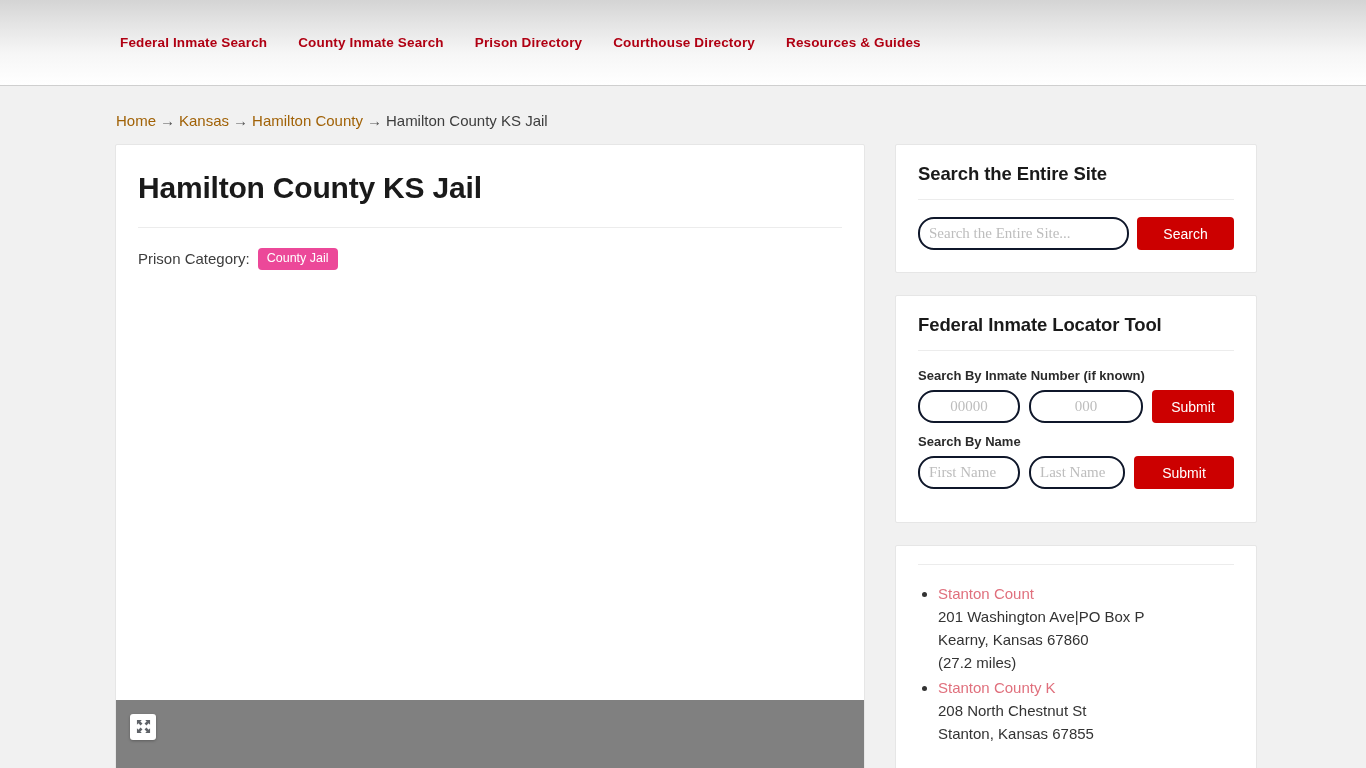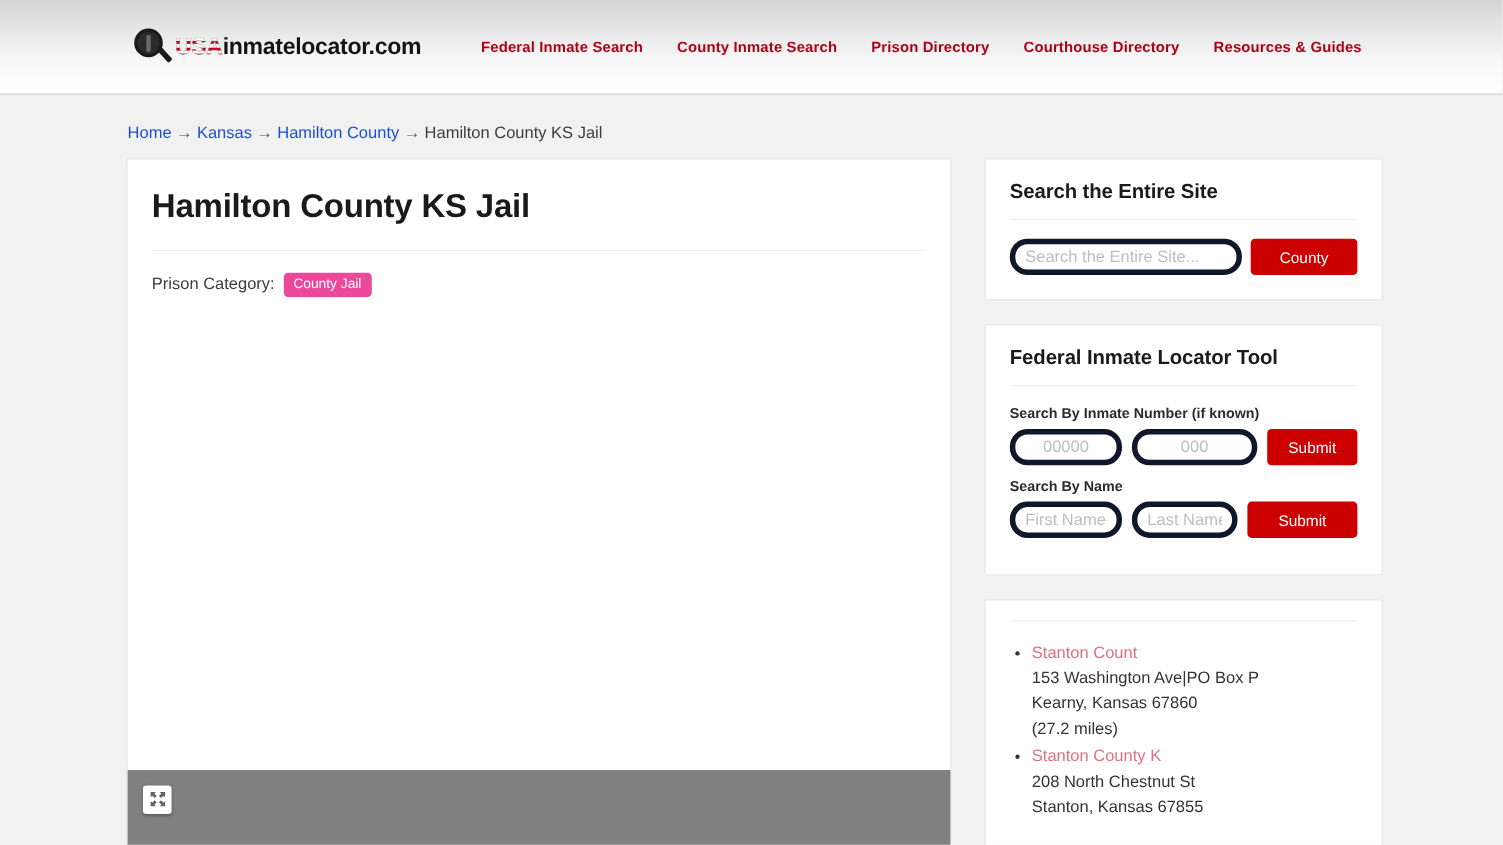--- a/index.html
+++ b/index.html
@@ -112,21 +112,21 @@
     padding: 0 12px;
   }
   .breadcrumb {
     font-size: 15px;
     color: #333;
     margin-bottom: 13px;
     padding-left: 1px;
     line-height: 20px;
   }
   .breadcrumb a {
-    color: #1d4ed8;
+    color: #a16207;
     text-decoration: none;
   }
   .breadcrumb .sep {
     color: #555;
     margin: 0 4px;
   }
   .breadcrumb .current { color: #3d3d3d; }
 
   .columns {
     display: flex;
@@ -202,28 +202,28 @@
     color: #1a1a1a;
     letter-spacing: -0.1px;
   }
   .widget-rule {
     border-top: 1px solid #ececec;
     margin: 0 0 17px 0;
   }
 
   .search-row { display: flex; gap: 8px; }
   .txt {
-    border: 5px solid #0f172a;
+    border: 2px solid #0f172a;
     border-radius: 16px;
     height: 33px;
     padding: 0 9px;
     font-size: 15px;
     color: #444;
     background: #fff;
-    font-family: Liberation Sans, sans-serif;
+    font-family: Liberation Serif, serif;
     outline: none;
   }
   .txt::placeholder { color: #bdbdbd; }
   .site-search-input { flex: 1 1 auto; width: 1px; }
   .btn-red {
     background: #cc0000;
     color: #fff;
     border: none;
     border-radius: 4px;
     font-size: 14px;
@@ -268,27 +268,20 @@
     display: block;
   }
   .nearby-line { display: block; color: #333; }
 </style>
 </head>
 <body>
 
 <header class="site-header">
   <div class="header-inner">
 
-    <a class="brand" href="#">
-      <span class="brand-glass">
-        <span class="lens"></span>
-        <span class="handle"></span>
-      </span>
-      <span class="brand-text"><span class="brand-usa">USA</span><span class="brand-rest">inmatelocator.com</span></span>
-    </a>
 
     <nav class="main-nav">
       <a href="#">Federal Inmate Search</a>
       <a href="#">County Inmate Search</a>
       <a href="#">Prison Directory</a>
       <a href="#">Courthouse Directory</a>
       <a href="#">Resources &amp; Guides</a>
     </nav>
 
   </div>
@@ -330,21 +323,21 @@
         </div>
       </div>
 
       <aside class="side-col">
 
         <section class="card widget">
           <h3>Search the Entire Site</h3>
           <div class="widget-rule"></div>
           <div class="search-row">
             <input class="txt site-search-input" type="text" placeholder="Search the Entire Site..." style="">
-            <button class="btn-red search-btn">County</button>
+            <button class="btn-red search-btn">Search</button>
           </div>
         </section>
 
         <section class="card widget">
           <h3>Federal Inmate Locator Tool</h3>
           <div class="widget-rule"></div>
 
           <p class="field-label">Search By Inmate Number (if known)</p>
           <div class="locator-row">
             <input class="txt inm-num" type="text" placeholder="00000" style="">
@@ -358,21 +351,21 @@
             <input class="txt name-last" type="text" placeholder="Last Name" style="">
             <button class="btn-red submit-btn">Submit</button>
           </div>
         </section>
 
         <section class="card widget">
           <div class="widget-rule"></div>
           <ul class="nearby-list">
             <li>
               <a href="#">Stanton Count</a>
-              <span class="nearby-line">153 Washington Ave|PO Box P</span>
+              <span class="nearby-line">201 Washington Ave|PO Box P</span>
               <span class="nearby-line">Kearny, Kansas 67860</span>
               <span class="nearby-line">(27.2 miles)</span>
             </li>
             <li>
               <a href="#">Stanton County K</a>
               <span class="nearby-line">208 North Chestnut St</span>
               <span class="nearby-line">Stanton, Kansas 67855</span>
             </li>
           </ul>
         </section>

